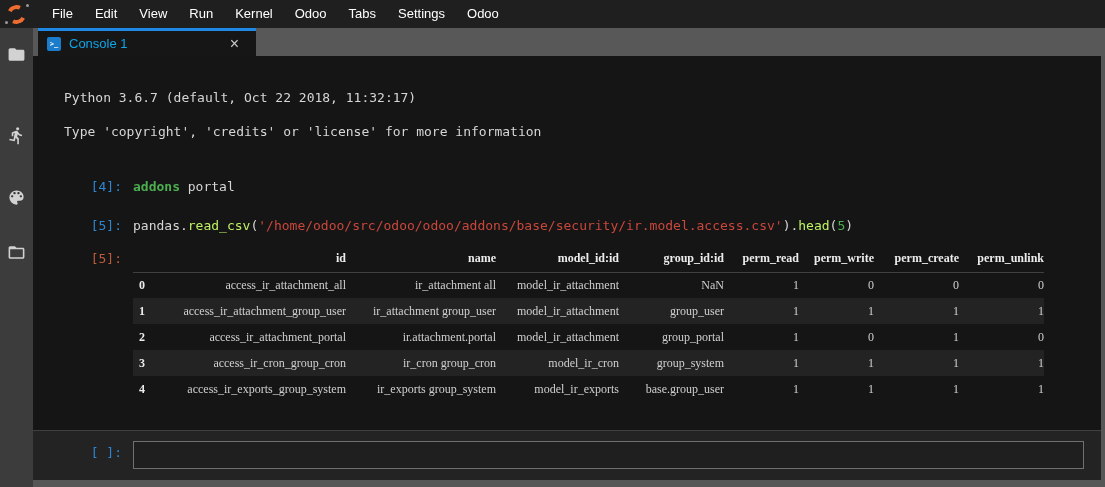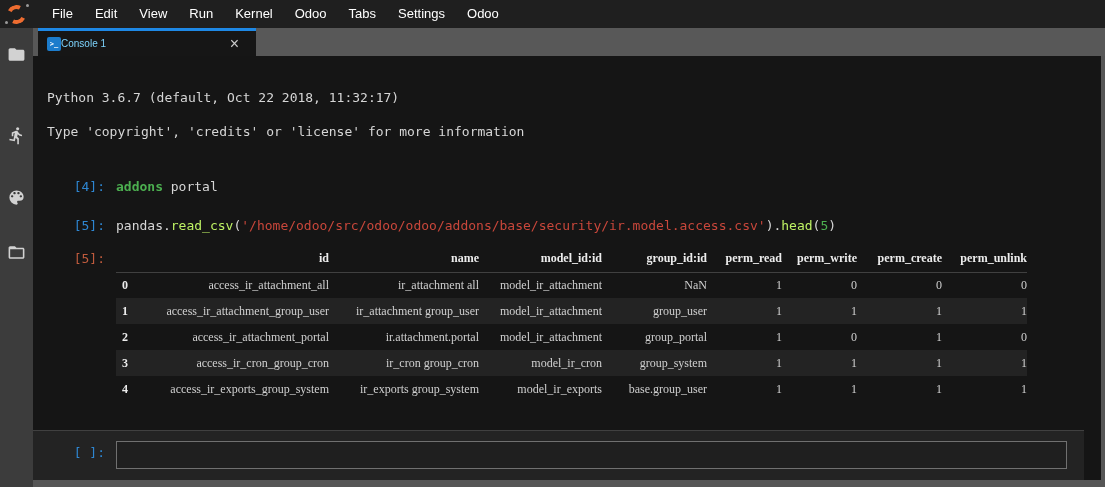--- a/index.html
+++ b/index.html
@@ -33,26 +33,26 @@
   
   .tabbar { position:absolute; left:33px; top:28px; width:1072px; height:28px;
             background:#585858; z-index:4; }
   .tab { position:absolute; left:5px; top:0; width:218px; height:28px;
          background:#161616; border-top:3px solid #1e88e5;
          display:flex; align-items:center; padding:0 9px; }
   .tab-icon { width:14px; height:14px; background:#1c7ccc; border-radius:2px;
               color:#ffffff; font-family:"DejaVu Sans Mono",monospace;
               font-size:7px; font-weight:bold; display:flex; align-items:center;
               justify-content:center; flex:none; }
-  .tab-label { color:#7dd3fc; font-size:10px; flex:1; }
+  .tab-label { color:#0ea5e9; font-size:13px; margin-left:8px; flex:1; }
   .tab-close { color:#cccccc; font-size:16px; line-height:14px; margin-right:8px;
                cursor:pointer; }
 
   
-  .console { position:absolute; left:16px; top:56px; width:1068px; height:320px;
+  .console { position:absolute; left:33px; top:56px; width:1068px; height:320px;
              background:#151515; font-family:"DejaVu Sans Mono",monospace;
              font-size:13px; color:#d6d6d6; z-index:3; }
   .banner { position:absolute; left:31px; top:33px; line-height:17px;
             white-space:pre; }
   .cellrow { position:absolute; left:0; right:0; display:flex; }
   .prompt { width:100px; flex:none; text-align:right; padding-right:11px;
             white-space:pre; }
   .prompt.in  { color:#2e86d1; }
   .prompt.out { color:#bf5b3d; }
   .code { white-space:pre; }

